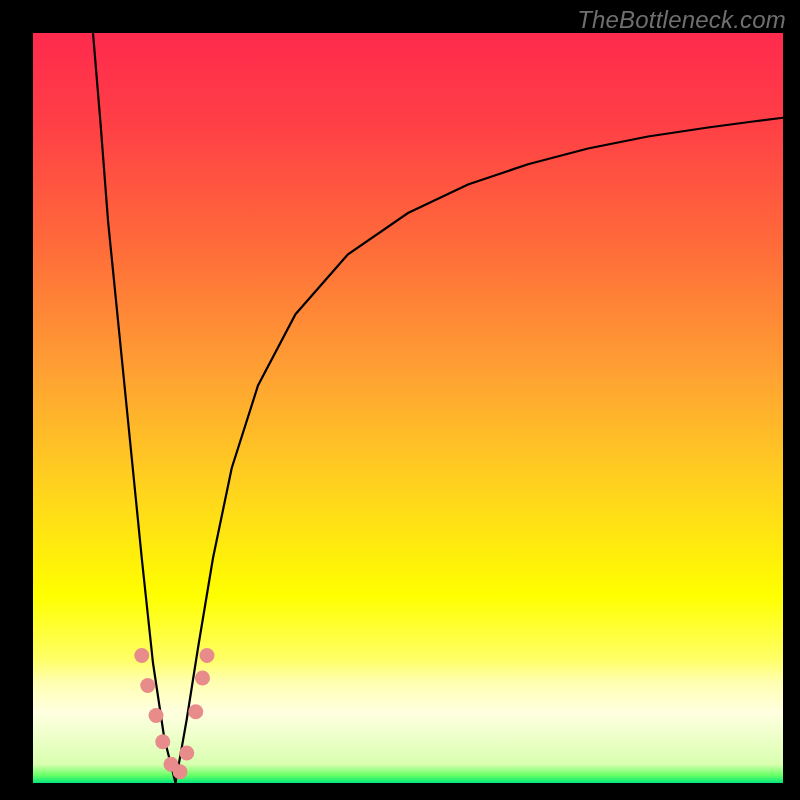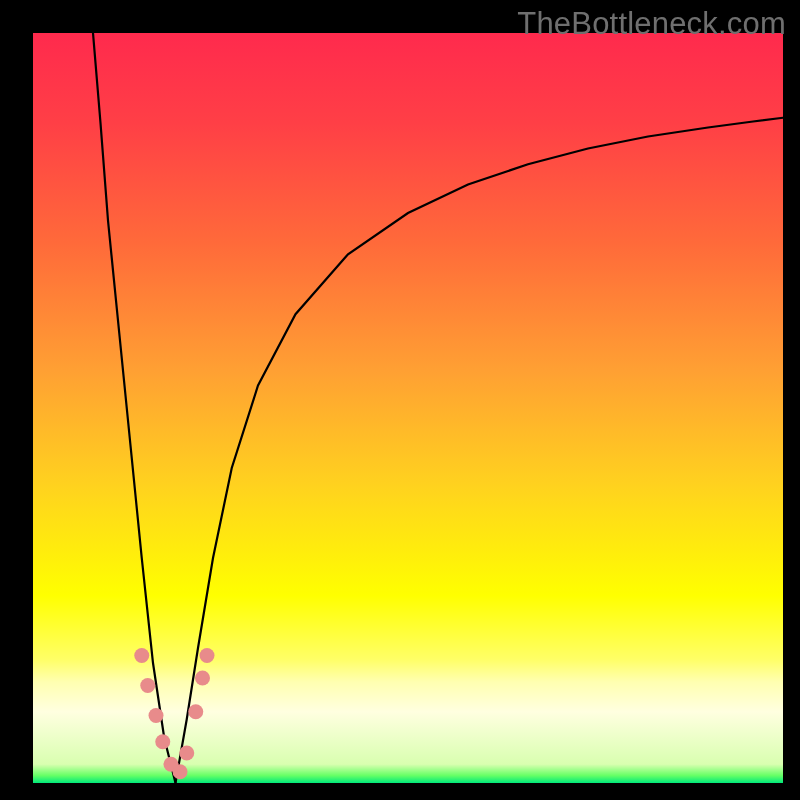--- a/index.html
+++ b/index.html
@@ -30,24 +30,25 @@
   .plot svg {
     display: block;
     width: 750px;
     height: 750px;
   }
   .watermark {
     position: absolute;
     top: 6px;
     right: 14px;
     color: #6f6f6f;
-    font-size: 31px;
+    font-size: 24px;
     font-weight: 400;
     letter-spacing: 0.2px;
     user-select: none;
+    font-style: italic;
   }
 </style>
 </head>
 <body>
 
 <div class="frame">
   <div class="plot">
     <svg viewBox="0 0 750 750">
       <defs>
         <linearGradient id="bg-grad" x1="0" y1="0" x2="0" y2="1">

